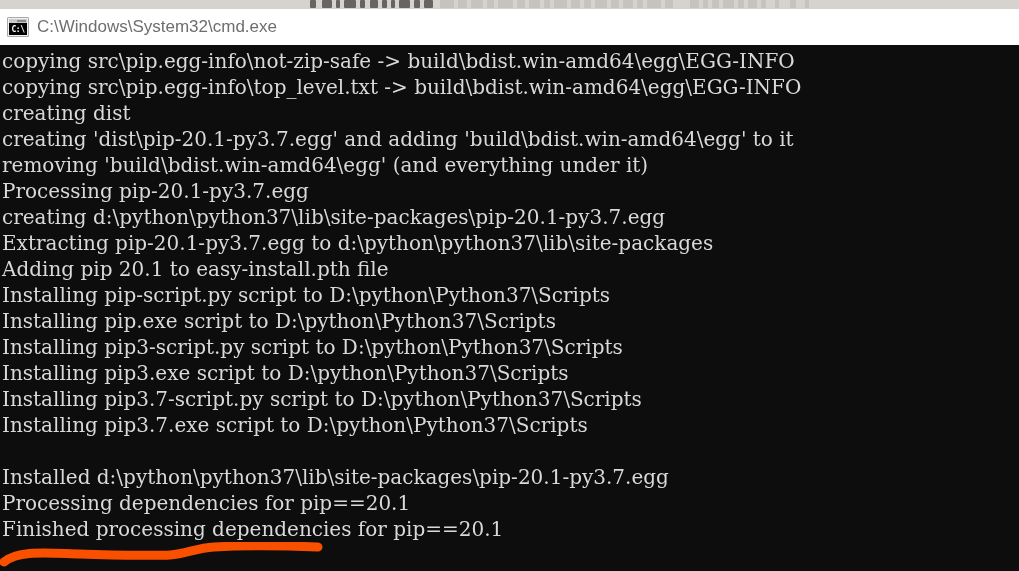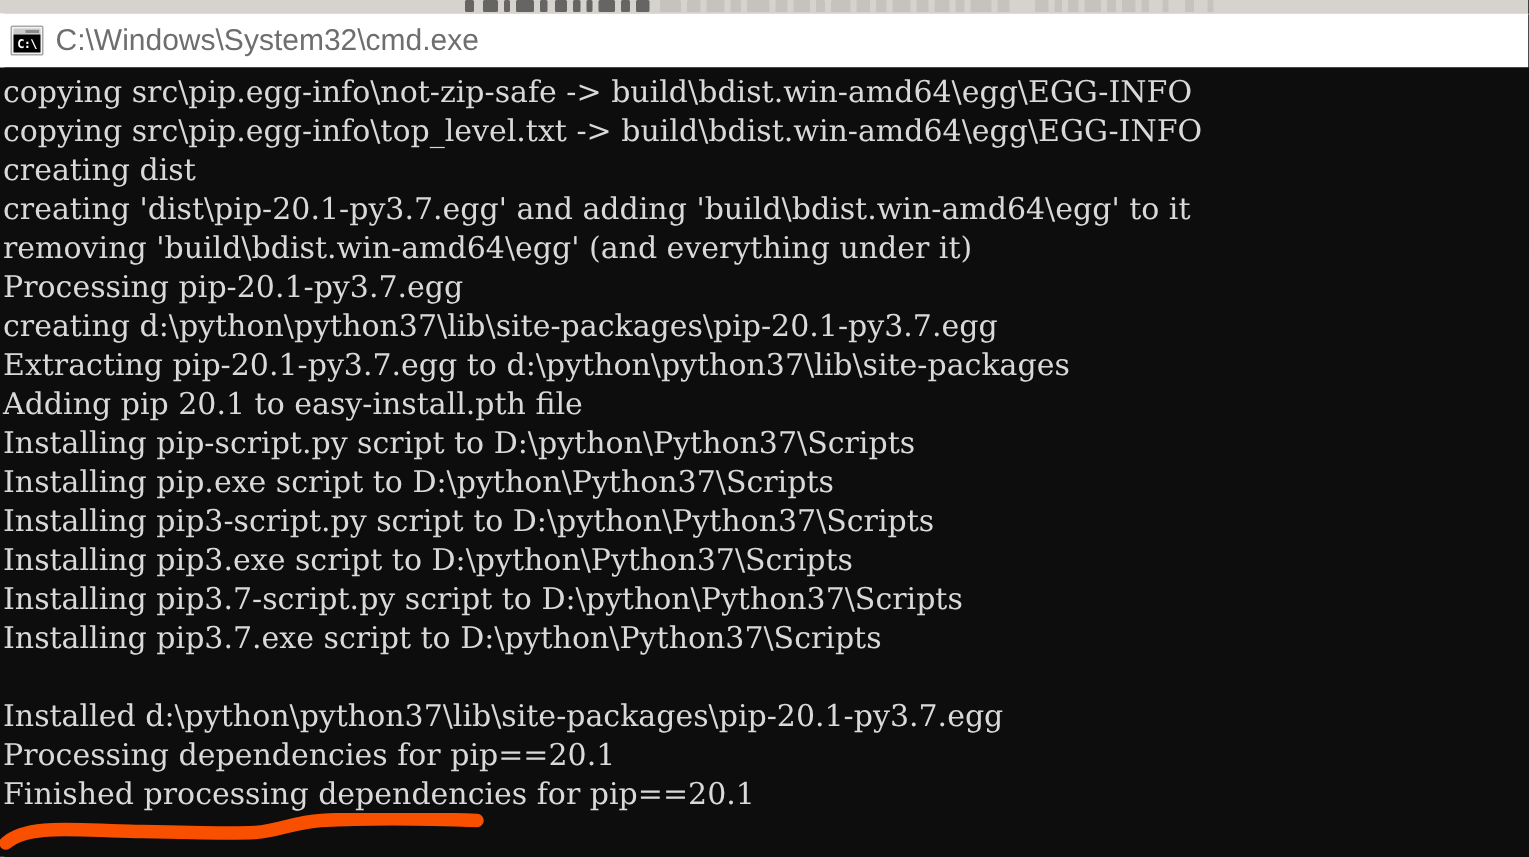--- a/index.html
+++ b/index.html
@@ -46,21 +46,21 @@
   }
   .cmd-icon .screen{
     position:absolute;left:1px;top:5px;right:1px;bottom:1px;
     background:#000;
     color:#ffffff;
     font-family:"DejaVu Sans Mono","Liberation Mono",monospace;
     font-size:8px;font-weight:bold;line-height:13px;
     text-align:center;letter-spacing:-0.5px;
   }
   .title-text{
-    color:#6e6e6e;font-size:20px;line-height:20px;
+    color:#6e6e6e;font-size:17px;line-height:20px;
     font-family:"Liberation Sans",sans-serif;
     white-space:nowrap;
   }
 
   
   .left-gutter{
     position:absolute;left:0;top:9px;width:3px;height:562px;
     background:#ffffff;
   }
   .left-gutter .seg{

